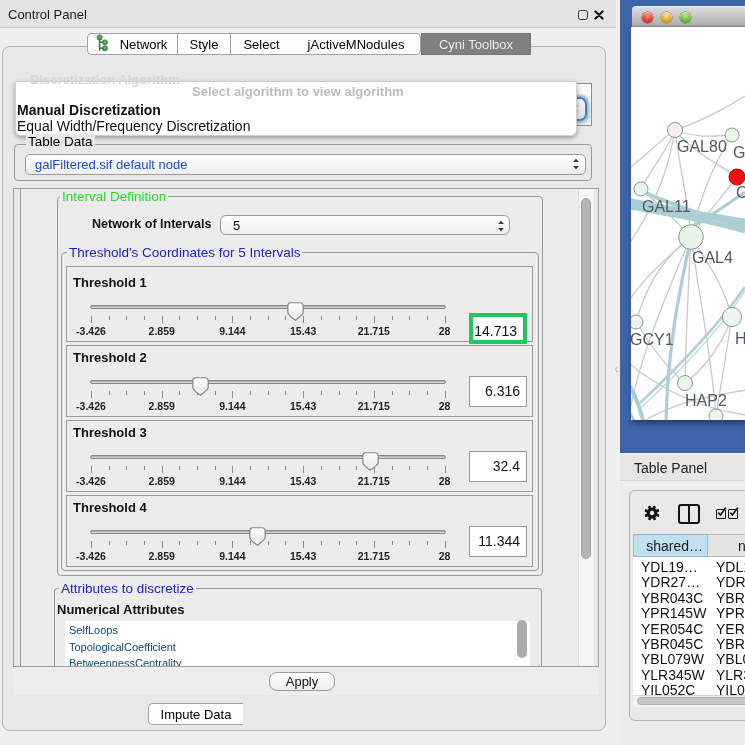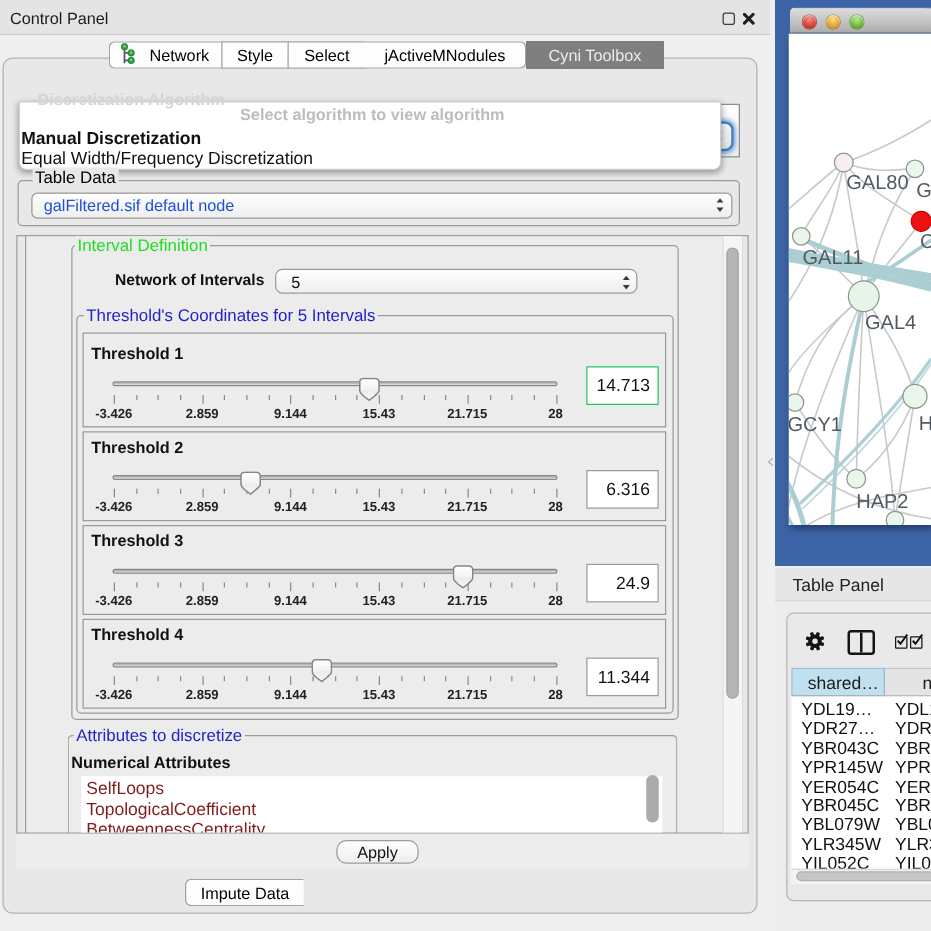--- a/index.html
+++ b/index.html
@@ -125,21 +125,21 @@
     <div class="abs" style="left:444.5px;top:315.5px;width:1px;height:7.5px;background:#8a8a8a;"></div>
     <div class="abs" style="left:61.0px;top:325px;width:60px;text-align:center;font-size:10.5px;font-weight:bold;color:#222;">-3.426</div>
     <div class="abs" style="left:131.7px;top:325px;width:60px;text-align:center;font-size:10.5px;font-weight:bold;color:#222;">2.859</div>
     <div class="abs" style="left:202.4px;top:325px;width:60px;text-align:center;font-size:10.5px;font-weight:bold;color:#222;">9.144</div>
     <div class="abs" style="left:273.1px;top:325px;width:60px;text-align:center;font-size:10.5px;font-weight:bold;color:#222;">15.43</div>
     <div class="abs" style="left:343.8px;top:325px;width:60px;text-align:center;font-size:10.5px;font-weight:bold;color:#222;">21.715</div>
     <div class="abs" style="left:414.5px;top:325px;width:60px;text-align:center;font-size:10.5px;font-weight:bold;color:#222;">28</div>
   <svg class="abs" style="left:286.8px;top:302px;" width="17" height="19" viewBox="0 0 17 19">
       <path d="M3.5 0.75 H13 A3 3 0 0 1 16.2 3.8 V10.5 C16.2 12 14 13.5 12.5 15 L8.4 18.2 L4 15 C2.6 13.5 0.8 12 0.8 10.5 V3.8 A3 3 0 0 1 3.5 0.75 Z" fill="url(#thumbg)" stroke="#858585" stroke-width="1.2"></path>
     </svg>
-  <div class="abs" style="left:469px;top:293px;width:58px;height:31px;background:#ffffff;border:1px solid #22c55e;font-size:14px;color:#111;text-align:right;line-height:29px;padding-right:6px;">14.713</div>
+  <div class="abs" style="left:469px;top:313px;width:58px;height:31px;background:#ffffff;border:4px solid #22c55e;font-size:14px;color:#111;text-align:right;line-height:29px;padding-right:6px;">14.713</div>
   <div class="abs" style="left:66px;top:344.5px;width:467px;height:72px;background:#ececec;border:1px solid #9a9a9a;"></div>
   <div class="abs" style="left:73px;top:350px;font-size:13px;font-weight:bold;color:#111;">Threshold 2</div>
   <div class="abs" style="left:90px;top:379.5px;width:356px;height:4px;background:linear-gradient(#a2a2a2,#e6e6e6);border:1px solid #878787;border-radius:2px;"></div>
   <div class="abs" style="left:91.0px;top:390.5px;width:1px;height:7.5px;background:#8a8a8a;"></div>
     <div class="abs" style="left:108.7px;top:391px;width:1px;height:4px;background:#8a8a8a;"></div>
     <div class="abs" style="left:126.3px;top:391px;width:1px;height:4px;background:#8a8a8a;"></div>
     <div class="abs" style="left:144.0px;top:391px;width:1px;height:4px;background:#8a8a8a;"></div>
     <div class="abs" style="left:161.7px;top:390.5px;width:1px;height:7.5px;background:#8a8a8a;"></div>
     <div class="abs" style="left:179.4px;top:391px;width:1px;height:4px;background:#8a8a8a;"></div>
     <div class="abs" style="left:197.1px;top:391px;width:1px;height:4px;background:#8a8a8a;"></div>
@@ -193,21 +193,21 @@
     <div class="abs" style="left:444.5px;top:465.5px;width:1px;height:7.5px;background:#8a8a8a;"></div>
     <div class="abs" style="left:61.0px;top:475px;width:60px;text-align:center;font-size:10.5px;font-weight:bold;color:#222;">-3.426</div>
     <div class="abs" style="left:131.7px;top:475px;width:60px;text-align:center;font-size:10.5px;font-weight:bold;color:#222;">2.859</div>
     <div class="abs" style="left:202.4px;top:475px;width:60px;text-align:center;font-size:10.5px;font-weight:bold;color:#222;">9.144</div>
     <div class="abs" style="left:273.1px;top:475px;width:60px;text-align:center;font-size:10.5px;font-weight:bold;color:#222;">15.43</div>
     <div class="abs" style="left:343.8px;top:475px;width:60px;text-align:center;font-size:10.5px;font-weight:bold;color:#222;">21.715</div>
     <div class="abs" style="left:414.5px;top:475px;width:60px;text-align:center;font-size:10.5px;font-weight:bold;color:#222;">28</div>
   <svg class="abs" style="left:362.1px;top:452px;" width="17" height="19" viewBox="0 0 17 19">
       <path d="M3.5 0.75 H13 A3 3 0 0 1 16.2 3.8 V10.5 C16.2 12 14 13.5 12.5 15 L8.4 18.2 L4 15 C2.6 13.5 0.8 12 0.8 10.5 V3.8 A3 3 0 0 1 3.5 0.75 Z" fill="url(#thumbg)" stroke="#858585" stroke-width="1.2"></path>
     </svg>
-  <div class="abs" style="left:469px;top:450.5px;width:58px;height:31px;background:#ffffff;border:1px solid #9a9a9a;font-size:14px;color:#111;text-align:right;line-height:29px;padding-right:6px;">24.9</div>
+  <div class="abs" style="left:469px;top:450.5px;width:58px;height:31px;background:#ffffff;border:1px solid #9a9a9a;font-size:14px;color:#111;text-align:right;line-height:29px;padding-right:6px;">32.4</div>
   <div class="abs" style="left:66px;top:494.5px;width:467px;height:72px;background:#ececec;border:1px solid #9a9a9a;"></div>
   <div class="abs" style="left:73px;top:500px;font-size:13px;font-weight:bold;color:#111;">Threshold 4</div>
   <div class="abs" style="left:90px;top:529.5px;width:356px;height:4px;background:linear-gradient(#a2a2a2,#e6e6e6);border:1px solid #878787;border-radius:2px;"></div>
   <div class="abs" style="left:91.0px;top:540.5px;width:1px;height:7.5px;background:#8a8a8a;"></div>
     <div class="abs" style="left:108.7px;top:541px;width:1px;height:4px;background:#8a8a8a;"></div>
     <div class="abs" style="left:126.3px;top:541px;width:1px;height:4px;background:#8a8a8a;"></div>
     <div class="abs" style="left:144.0px;top:541px;width:1px;height:4px;background:#8a8a8a;"></div>
     <div class="abs" style="left:161.7px;top:540.5px;width:1px;height:7.5px;background:#8a8a8a;"></div>
     <div class="abs" style="left:179.4px;top:541px;width:1px;height:4px;background:#8a8a8a;"></div>
     <div class="abs" style="left:197.1px;top:541px;width:1px;height:4px;background:#8a8a8a;"></div>
@@ -235,21 +235,21 @@
       <path d="M3.5 0.75 H13 A3 3 0 0 1 16.2 3.8 V10.5 C16.2 12 14 13.5 12.5 15 L8.4 18.2 L4 15 C2.6 13.5 0.8 12 0.8 10.5 V3.8 A3 3 0 0 1 3.5 0.75 Z" fill="url(#thumbg)" stroke="#858585" stroke-width="1.2"></path>
     </svg>
   <div class="abs" style="left:469px;top:525.5px;width:58px;height:31px;background:#ffffff;border:1px solid #9a9a9a;font-size:14px;color:#111;text-align:right;line-height:29px;padding-right:6px;">11.344</div>
   </div>
 
 <div class="grp" style="left:54px;top:588px;width:488px;height:90px;border-bottom:none;">
   <div class="grpTitle" style="left:4px;color:#2222cc;">Attributes to discretize</div>
 </div>
 <div class="abs" style="left:57px;top:602px;font-size:13px;font-weight:bold;color:#111;">Numerical Attributes</div>
 <div class="abs" style="left:65px;top:621px;width:465px;height:45px;background:#ffffff;overflow:hidden;">
-  <div style="font-size:14px;color:#7f1d1d;padding-left:4px;line-height:16.5px;padding-top:1px;">SelfLoops<br>TopologicalCoefficient<br>BetweennessCentrality</div>
+  <div style="font-size:11px;color:#0c4a6e;padding-left:4px;line-height:16.5px;padding-top:1px;">SelfLoops<br>TopologicalCoefficient<br>BetweennessCentrality</div>
 </div>
 <div class="abs" style="left:517px;top:620px;width:10px;height:38px;background:#ababab;border-radius:5px;"></div>
 
 <div class="abs" style="left:13px;top:667px;width:586px;height:28px;background:#ededed;"></div>
 <div class="abs" style="left:269px;top:672px;width:66px;height:19px;background:linear-gradient(#ffffff,#ededed);border:1px solid #9b9b9b;border-radius:8px;font-size:13px;color:#111;display:flex;align-items:center;justify-content:center;">Apply</div>
 
 <div class="abs" style="left:148px;top:703px;width:316px;height:22px;display:flex;font-size:13px;">
   <div style="flex:0 0 95px;background:#fdfdfd;border:1px solid #a3a3a3;border-right:none;border-radius:5px 0 0 5px;display:flex;align-items:center;justify-content:center;">Impute Data</div>
 </div>
 

